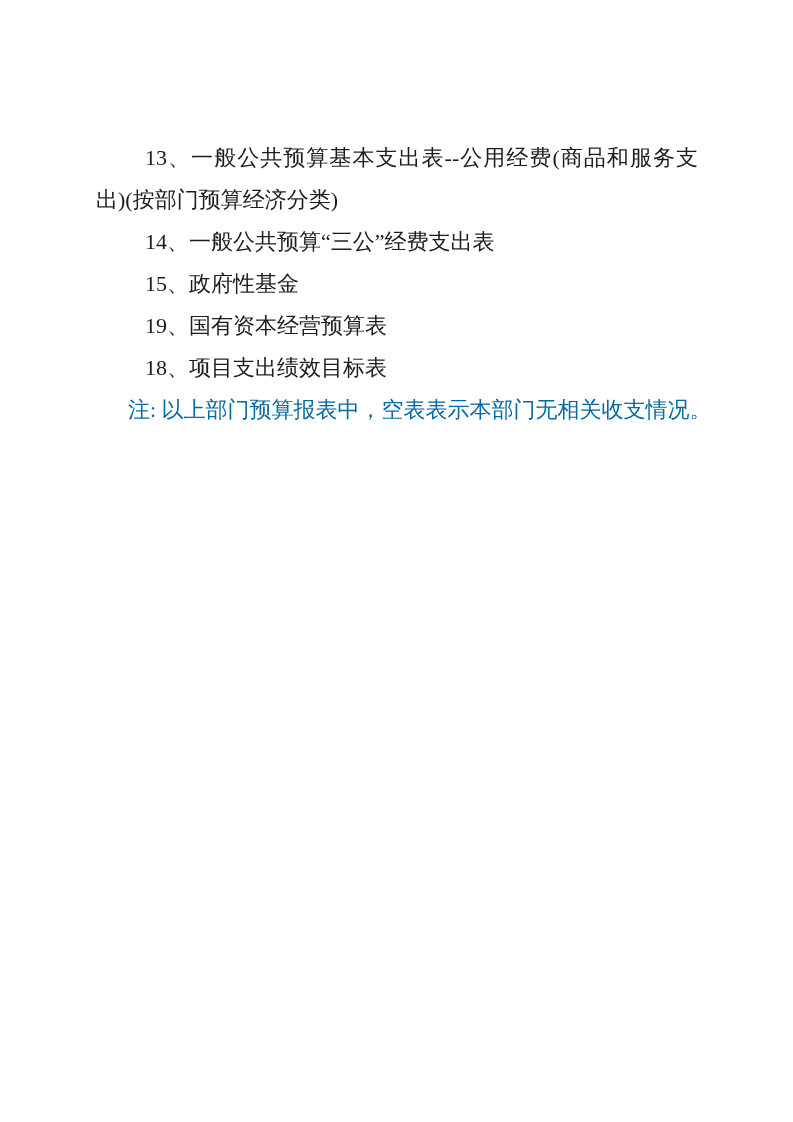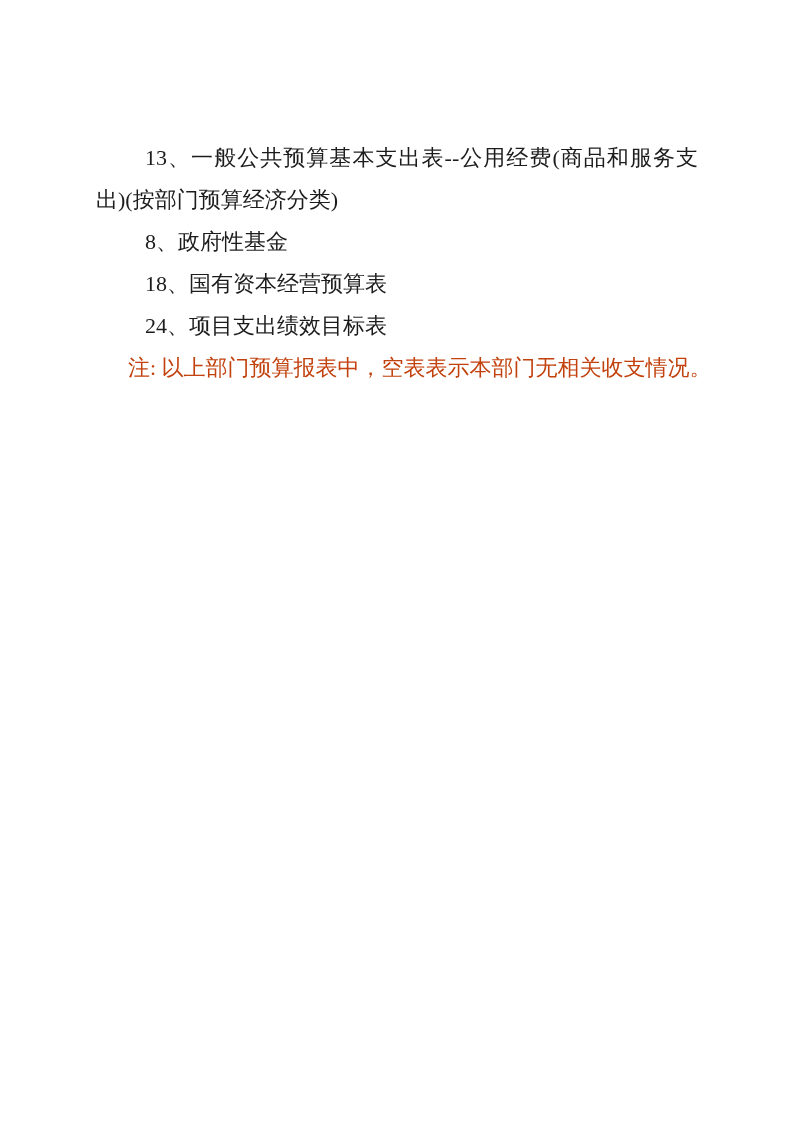--- a/index.html
+++ b/index.html
@@ -31,30 +31,31 @@
     text-justify: inter-character;
     text-indent: 49px;
     word-break: break-all;
   }
   .doc-note {
     margin: 0;
     padding: 0;
     font-family: "Liberation Serif", "DejaVu Serif", serif;
     font-size: 22px;
     line-height: 42px;
-    color: #c2410c;
+    color: #0369a1;
     text-align: left;
     text-indent: 32px;
     white-space: nowrap;
   }
 </style>
 </head>
 <body>
 
 <div class="page">
   <div class="content">
     <p class="doc-line">13、一般公共预算基本支出表--公用经费(商品和服务支出)(按部门预算经济分类)</p>
-    <p class="doc-line">8、政府性基金</p>
-    <p class="doc-line">18、国有资本经营预算表</p>
-    <p class="doc-line">24、项目支出绩效目标表</p>
+    <p class="doc-line">14、一般公共预算“三公”经费支出表</p>
+    <p class="doc-line">15、政府性基金</p>
+    <p class="doc-line">19、国有资本经营预算表</p>
+    <p class="doc-line">18、项目支出绩效目标表</p>
     <p class="doc-note">注: 以上部门预算报表中，空表表示本部门无相关收支情况。</p>
   </div>
 </div>
 
 </body></html>

